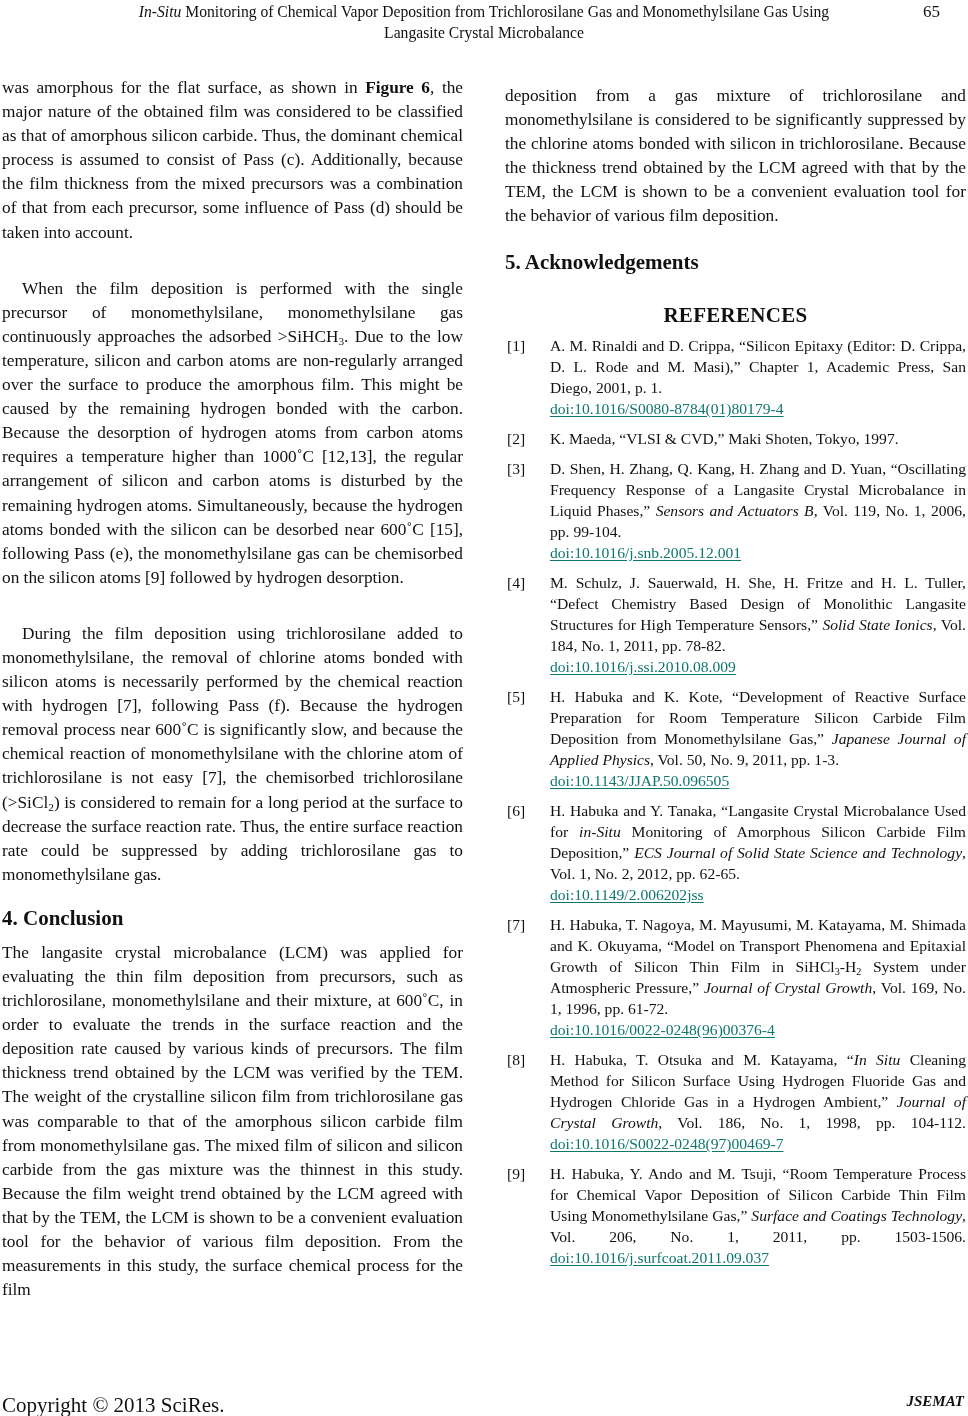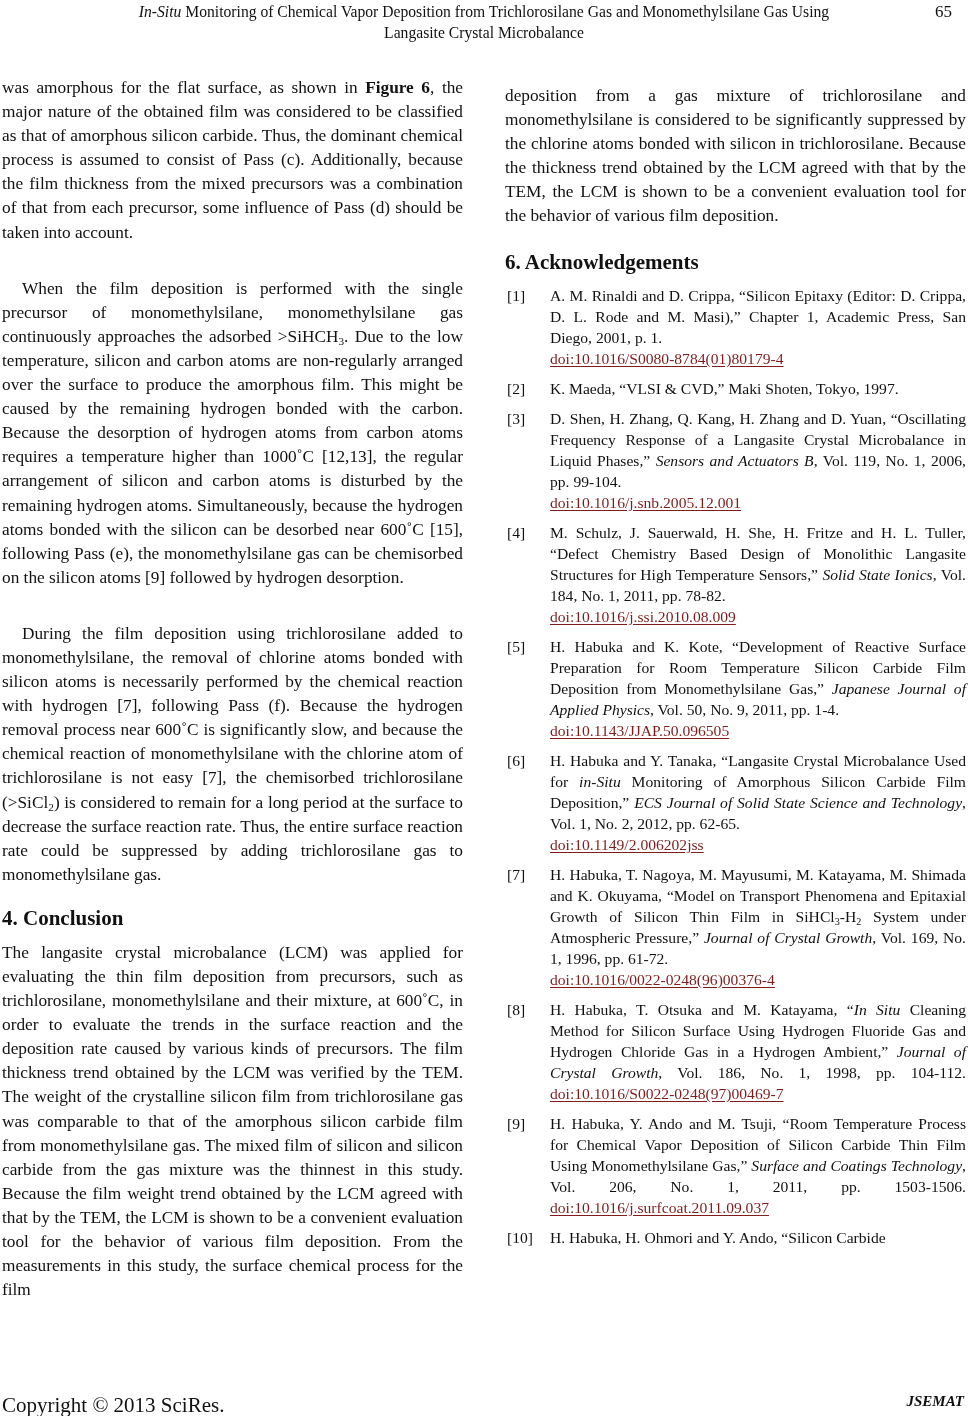--- a/index.html
+++ b/index.html
@@ -9,21 +9,21 @@
     color: #111111;
   }
   .header {
     position: absolute; top: 0; left: 0; width: 968px; text-align: center;
     font-family: "Liberation Serif", serif; font-size: 17px; line-height: 21px;
     transform: scaleX(0.92); transform-origin: 484px 0;
   }
   .header .line1 { display: block; padding-top: 1px; }
   .header .line2 { display: block; }
   .page-num {
-    position: absolute; top: 1px; right: 16px;
+    position: absolute; top: 1px; right: 28px;
     font-size: 17px; line-height: 21px;
   }
   .col {
     position: absolute; top: 76px;
     font-size: 17.3px; line-height: 24.1px; text-align: justify;
     hyphens: none;
   }
   .col-left { left: 2px; width: 461px; }
   .col-right { left: 505px; width: 461px; margin-top: 8px; }
   .para { margin: 0; }
@@ -36,21 +36,21 @@
     font-weight: bold; font-size: 21px; text-align: center;
     margin: 28px 0 8px 0; letter-spacing: 0.3px;
   }
   .ref {
     display: flex; font-size: 15.6px; line-height: 21px; margin-bottom: 9px;
     text-align: justify;
   }
   .ref-num { width: 43px; flex: none; padding-left: 2px; }
   .ref-body { flex: 1; }
   .ref a {
-    color: #7f1d1d; text-decoration: underline; text-underline-offset: 2px;
+    color: #0f766e; text-decoration: underline; text-underline-offset: 2px;
   }
   i { font-style: italic; }
   sub { font-size: 0.65em; vertical-align: -0.25em; line-height: 0; }
   .footer-left {
     position: absolute; left: 2px; top: 1393px; font-size: 21px;
   }
   .footer-right {
     position: absolute; right: 4px; top: 1393px; font-size: 15px;
     font-weight: bold; font-style: italic;
   }
@@ -67,60 +67,57 @@
 <div class="col col-left">
   <p class="para"><span>was amorphous for the flat surface, as shown in </span><b>Figure 6</b><span>, the major nature of the obtained film was considered to be classified as that of amorphous silicon carbide. Thus, the dominant chemical process is assumed to consist of Pass (c). Additionally, because the film thickness from the mixed precursors was a combination of that from each precursor, some influence of Pass (d) should be taken into account.</span></p>
   <p class="para indent"><span>When the film deposition is performed with the single precursor of monomethylsilane, monomethylsilane gas continuously approaches the adsorbed &gt;SiHCH</span><sub>3</sub><span>. Due to the low temperature, silicon and carbon atoms are non-regularly arranged over the surface to produce the amorphous film. This might be caused by the remaining hydrogen bonded with the carbon. Because the desorption of hydrogen atoms from carbon atoms requires a temperature higher than 1000˚C [12,13], the regular arrangement of silicon and carbon atoms is disturbed by the remaining hydrogen atoms. Simultaneously, because the hydrogen atoms bonded with the silicon can be desorbed near 600˚C [15], following Pass (e), the monomethylsilane gas can be chemisorbed on the silicon atoms [9] followed by hydrogen desorption.</span></p>
   <p class="para indent"><span>During the film deposition using trichlorosilane added to monomethylsilane, the removal of chlorine atoms bonded with silicon atoms is necessarily performed by the chemical reaction with hydrogen [7], following Pass (f). Because the hydrogen removal process near 600˚C is significantly slow, and because the chemical reaction of monomethylsilane with the chlorine atom of trichlorosilane is not easy [7], the chemisorbed trichlorosilane (&gt;SiCl</span><sub>2</sub><span>) is considered to remain for a long period at the surface to decrease the surface reaction rate. Thus, the entire surface reaction rate could be suppressed by adding trichlorosilane gas to monomethylsilane gas.</span></p>
   <h2 class="section-heading" style="margin-top:18px;">4. Conclusion</h2>
   <p class="para">The langasite crystal microbalance (LCM) was applied for evaluating the thin film deposition from precursors, such as trichlorosilane, monomethylsilane and their mixture, at 600˚C, in order to evaluate the trends in the surface reaction and the deposition rate caused by various kinds of precursors. The film thickness trend obtained by the LCM was verified by the TEM. The weight of the crystalline silicon film from trichlorosilane gas was comparable to that of the amorphous silicon carbide film from monomethylsilane gas. The mixed film of silicon and silicon carbide from the gas mixture was the thinnest in this study. Because the film weight trend obtained by the LCM agreed with that by the TEM, the LCM is shown to be a convenient evaluation tool for the behavior of various film deposition. From the measurements in this study, the surface chemical process for the film</p>
 </div>
 
 <div class="col col-right">
   <p class="para">deposition from a gas mixture of trichlorosilane and monomethylsilane is considered to be significantly suppressed by the chlorine atoms bonded with silicon in trichlorosilane. Because the thickness trend obtained by the LCM agreed with that by the TEM, the LCM is shown to be a convenient evaluation tool for the behavior of various film deposition.</p>
-  <h2 class="section-heading" style="margin-top:20px;">6. Acknowledgements</h2>
+  <h2 class="section-heading" style="margin-top:20px;">5. Acknowledgements</h2>
+  <div class="refs-title">REFERENCES</div>
 
   <div>
     <div class="ref">
       <span class="ref-num">[1]</span>
       <span class="ref-body"><span>A. M. Rinaldi and D. Crippa, “Silicon Epitaxy (Editor: D. Crippa, D. L. Rode and M. Masi),” Chapter 1, Academic Press, San Diego, 2001, p. 1.</span><br><a>doi:10.1016/S0080-8784(01)80179-4</a></span>
     </div>
     <div class="ref">
       <span class="ref-num">[2]</span>
       <span class="ref-body">K. Maeda, “VLSI &amp; CVD,” Maki Shoten, Tokyo, 1997.</span>
     </div>
     <div class="ref">
       <span class="ref-num">[3]</span>
       <span class="ref-body"><span>D. Shen, H. Zhang, Q. Kang, H. Zhang and D. Yuan, “Oscillating Frequency Response of a Langasite Crystal Microbalance in Liquid Phases,” </span><i>Sensors and Actuators B</i><span>, Vol. 119, No. 1, 2006, pp. 99-104.</span><br><a>doi:10.1016/j.snb.2005.12.001</a></span>
     </div>
     <div class="ref">
       <span class="ref-num">[4]</span>
       <span class="ref-body"><span>M. Schulz, J. Sauerwald, H. She, H. Fritze and H. L. Tuller, “Defect Chemistry Based Design of Monolithic Langasite Structures for High Temperature Sensors,” </span><i>Solid State Ionics</i><span>, Vol. 184, No. 1, 2011, pp. 78-82.</span><br><a>doi:10.1016/j.ssi.2010.08.009</a></span>
     </div>
     <div class="ref">
       <span class="ref-num">[5]</span>
-      <span class="ref-body"><span>H. Habuka and K. Kote, “Development of Reactive Surface Preparation for Room Temperature Silicon Carbide Film Deposition from Monomethylsilane Gas,” </span><i>Japanese Journal of Applied Physics</i><span>, Vol. 50, No. 9, 2011, pp. 1-4.</span><br><a>doi:10.1143/JJAP.50.096505</a></span>
+      <span class="ref-body"><span>H. Habuka and K. Kote, “Development of Reactive Surface Preparation for Room Temperature Silicon Carbide Film Deposition from Monomethylsilane Gas,” </span><i>Japanese Journal of Applied Physics</i><span>, Vol. 50, No. 9, 2011, pp. 1-3.</span><br><a>doi:10.1143/JJAP.50.096505</a></span>
     </div>
     <div class="ref">
       <span class="ref-num">[6]</span>
       <span class="ref-body"><span>H. Habuka and Y. Tanaka, “Langasite Crystal Microbalance Used for </span><i>in-Situ</i><span> Monitoring of Amorphous Silicon Carbide Film Deposition,” </span><i>ECS Journal of Solid State Science and Technology</i><span>, Vol. 1, No. 2, 2012, pp. 62-65.</span><br><a>doi:10.1149/2.006202jss</a></span>
     </div>
     <div class="ref">
       <span class="ref-num">[7]</span>
       <span class="ref-body"><span>H. Habuka, T. Nagoya, M. Mayusumi, M. Katayama, M. Shimada and K. Okuyama, “Model on Transport Phenomena and Epitaxial Growth of Silicon Thin Film in SiHCl</span><sub>3</sub><span>-H</span><sub>2</sub><span> System under Atmospheric Pressure,” </span><i>Journal of Crystal Growth</i><span>, Vol. 169, No. 1, 1996, pp. 61-72.</span><br><a>doi:10.1016/0022-0248(96)00376-4</a></span>
     </div>
     <div class="ref">
       <span class="ref-num">[8]</span>
       <span class="ref-body"><span>H. Habuka, T. Otsuka and M. Katayama, “</span><i>In Situ</i><span> Cleaning Method for Silicon Surface Using Hydrogen Fluoride Gas and Hydrogen Chloride Gas in a Hydrogen Ambient,” </span><i>Journal of Crystal Growth</i><span>, Vol. 186, No. 1, 1998, pp. 104-112. </span><a>doi:10.1016/S0022-0248(97)00469-7</a></span>
     </div>
     <div class="ref">
       <span class="ref-num">[9]</span>
       <span class="ref-body"><span>H. Habuka, Y. Ando and M. Tsuji, “Room Temperature Process for Chemical Vapor Deposition of Silicon Carbide Thin Film Using Monomethylsilane Gas,” </span><i>Surface and Coatings Technology</i><span>, Vol. 206, No. 1, 2011, pp. 1503-1506. </span><a>doi:10.1016/j.surfcoat.2011.09.037</a></span>
     </div>
-    <div class="ref">
-      <span class="ref-num">[10]</span>
-      <span class="ref-body">H. Habuka, H. Ohmori and Y. Ando, “Silicon Carbide</span>
-    </div>
   </div>
 </div>
 
 <div class="footer-left">Copyright © 2013 SciRes.</div>
 <div class="footer-right">JSEMAT</div>
 
 </body></html>

